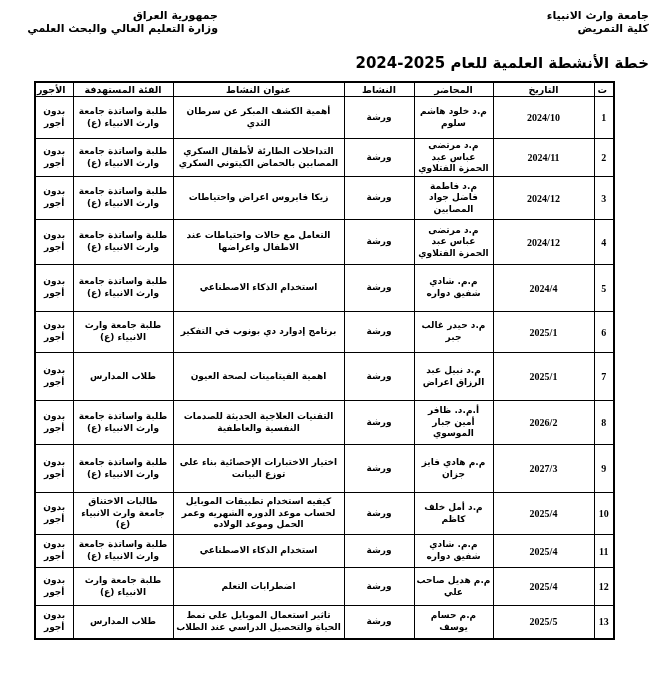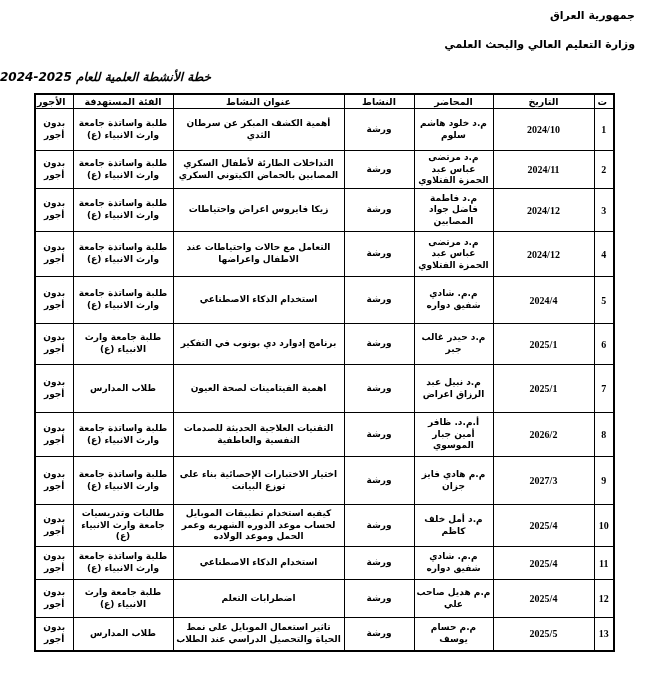--- a/index.html
+++ b/index.html
@@ -16,26 +16,25 @@
     overflow: hidden;
   }
   .letterhead {
     display: flex;
     justify-content: space-between;
     align-items: flex-start;
   }
   .org-block { font-size: 11px; line-height: 13px; text-align: right; }
   .org-right { width: 120px; margin-left: 4px; }
   .org-left  { width: 218px; margin-right: 14px; }
-  .org-line2 { margin-top: 16px; }
+  .org-line2 { }
   .doc-title {
-    text-align: left;
-    font-size: 12px;
+    text-align: right;
+    font-size: 15px;
     margin-top: 19px;
-    font-style: italic;
   }
   table.plan-table {
     margin: 9px auto 0 auto;
     width: 579px;
     border-collapse: collapse;
     table-layout: fixed;
     border: 2px solid #000;
   }
   .plan-table th, .plan-table td {
     border: 1px solid #000;
@@ -67,20 +66,24 @@
   tbody tr:nth-child(11) { height: 33px; }
   tbody tr:nth-child(12) { height: 38px; }
   tbody tr:nth-child(13) { height: 33px; }
 </style>
 </head>
 <body>
 
 <div class="page" data-name="document-page">
 
   <div class="letterhead" data-name="letterhead">
+    <div class="org-block org-right" data-name="org-right-block">
+      <div data-name="university-name">جامعة وارث الانبياء</div>
+      <div class="org-line2" data-name="college-name">كلية التمريض</div>
+    </div>
     <div class="org-block org-left" data-name="org-left-block">
       <div data-name="country-name">جمهورية العراق</div>
       <div class="org-line2" data-name="ministry-name">وزارة التعليم العالي والبحث العلمي</div>
     </div>
   </div>
 
   <div class="doc-title" data-name="document-title">خطة الأنشطة العلمية للعام 2025-2024</div>
 
   <table class="plan-table" data-name="activities-table">
     <colgroup>
@@ -184,21 +187,21 @@
           <td data-name="cell-title">اختيار الاختبارات الإحصائية بناء على توزع البيانت</td>
           <td data-name="cell-target">طلبة واساتذة جامعة وارث الانبياء (ع)</td>
           <td data-name="cell-fee">بدون أجور</td>
         </tr>
         <tr data-name="table-row">
           <td data-name="cell-no">10</td>
           <td data-name="cell-date">2025/4</td>
           <td data-name="cell-lecturer">م.د أمل خلف كاظم</td>
           <td data-name="cell-activity">ورشة</td>
           <td data-name="cell-title">كيفيه استخدام تطبيقات الموبايل لحساب موعد الدوره الشهريه وعمر الحمل وموعد الولاده</td>
-          <td data-name="cell-target">طالبات وتدريسيات جامعة وارث الانبياء (ع)</td>
+          <td data-name="cell-target">طالبات الاختناق جامعة وارث الانبياء (ع)</td>
           <td data-name="cell-fee">بدون أجور</td>
         </tr>
         <tr data-name="table-row">
           <td data-name="cell-no">11</td>
           <td data-name="cell-date">2025/4</td>
           <td data-name="cell-lecturer">م.م. شادي شفيق دواره</td>
           <td data-name="cell-activity">ورشة</td>
           <td data-name="cell-title">استخدام الذكاء الاصطناعي</td>
           <td data-name="cell-target">طلبة واساتذة جامعة وارث الانبياء (ع)</td>
           <td data-name="cell-fee">بدون أجور</td>

